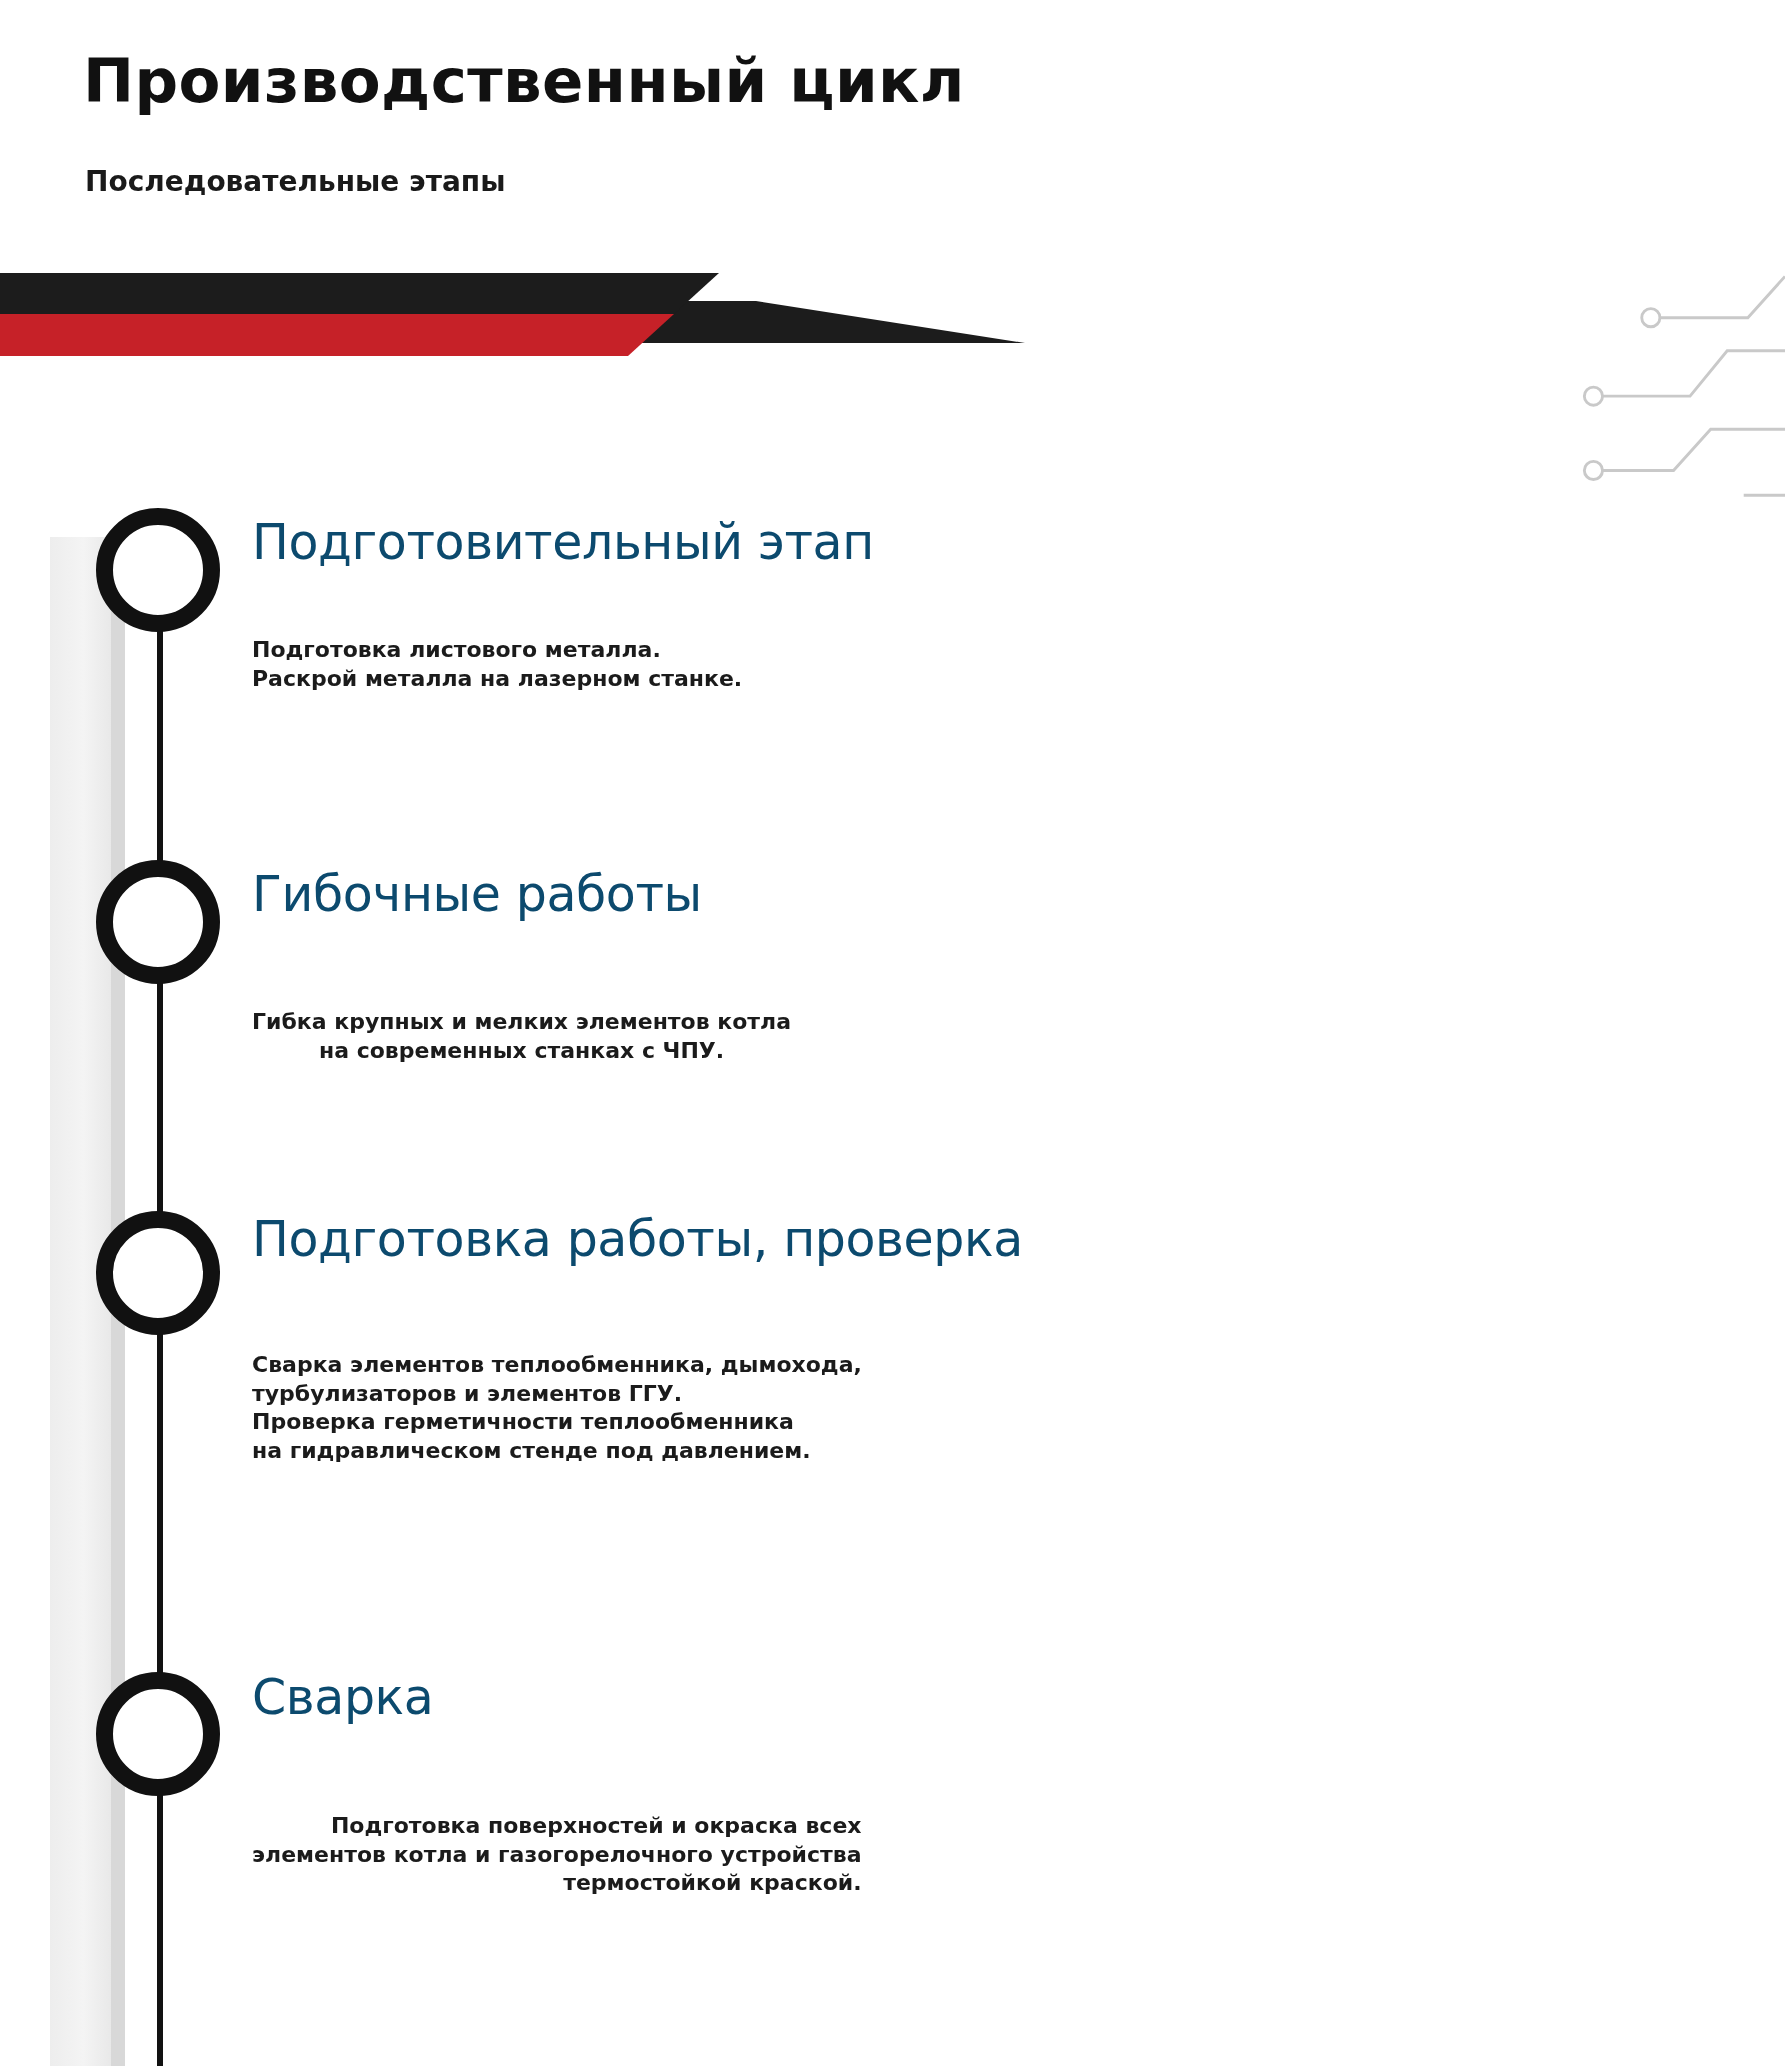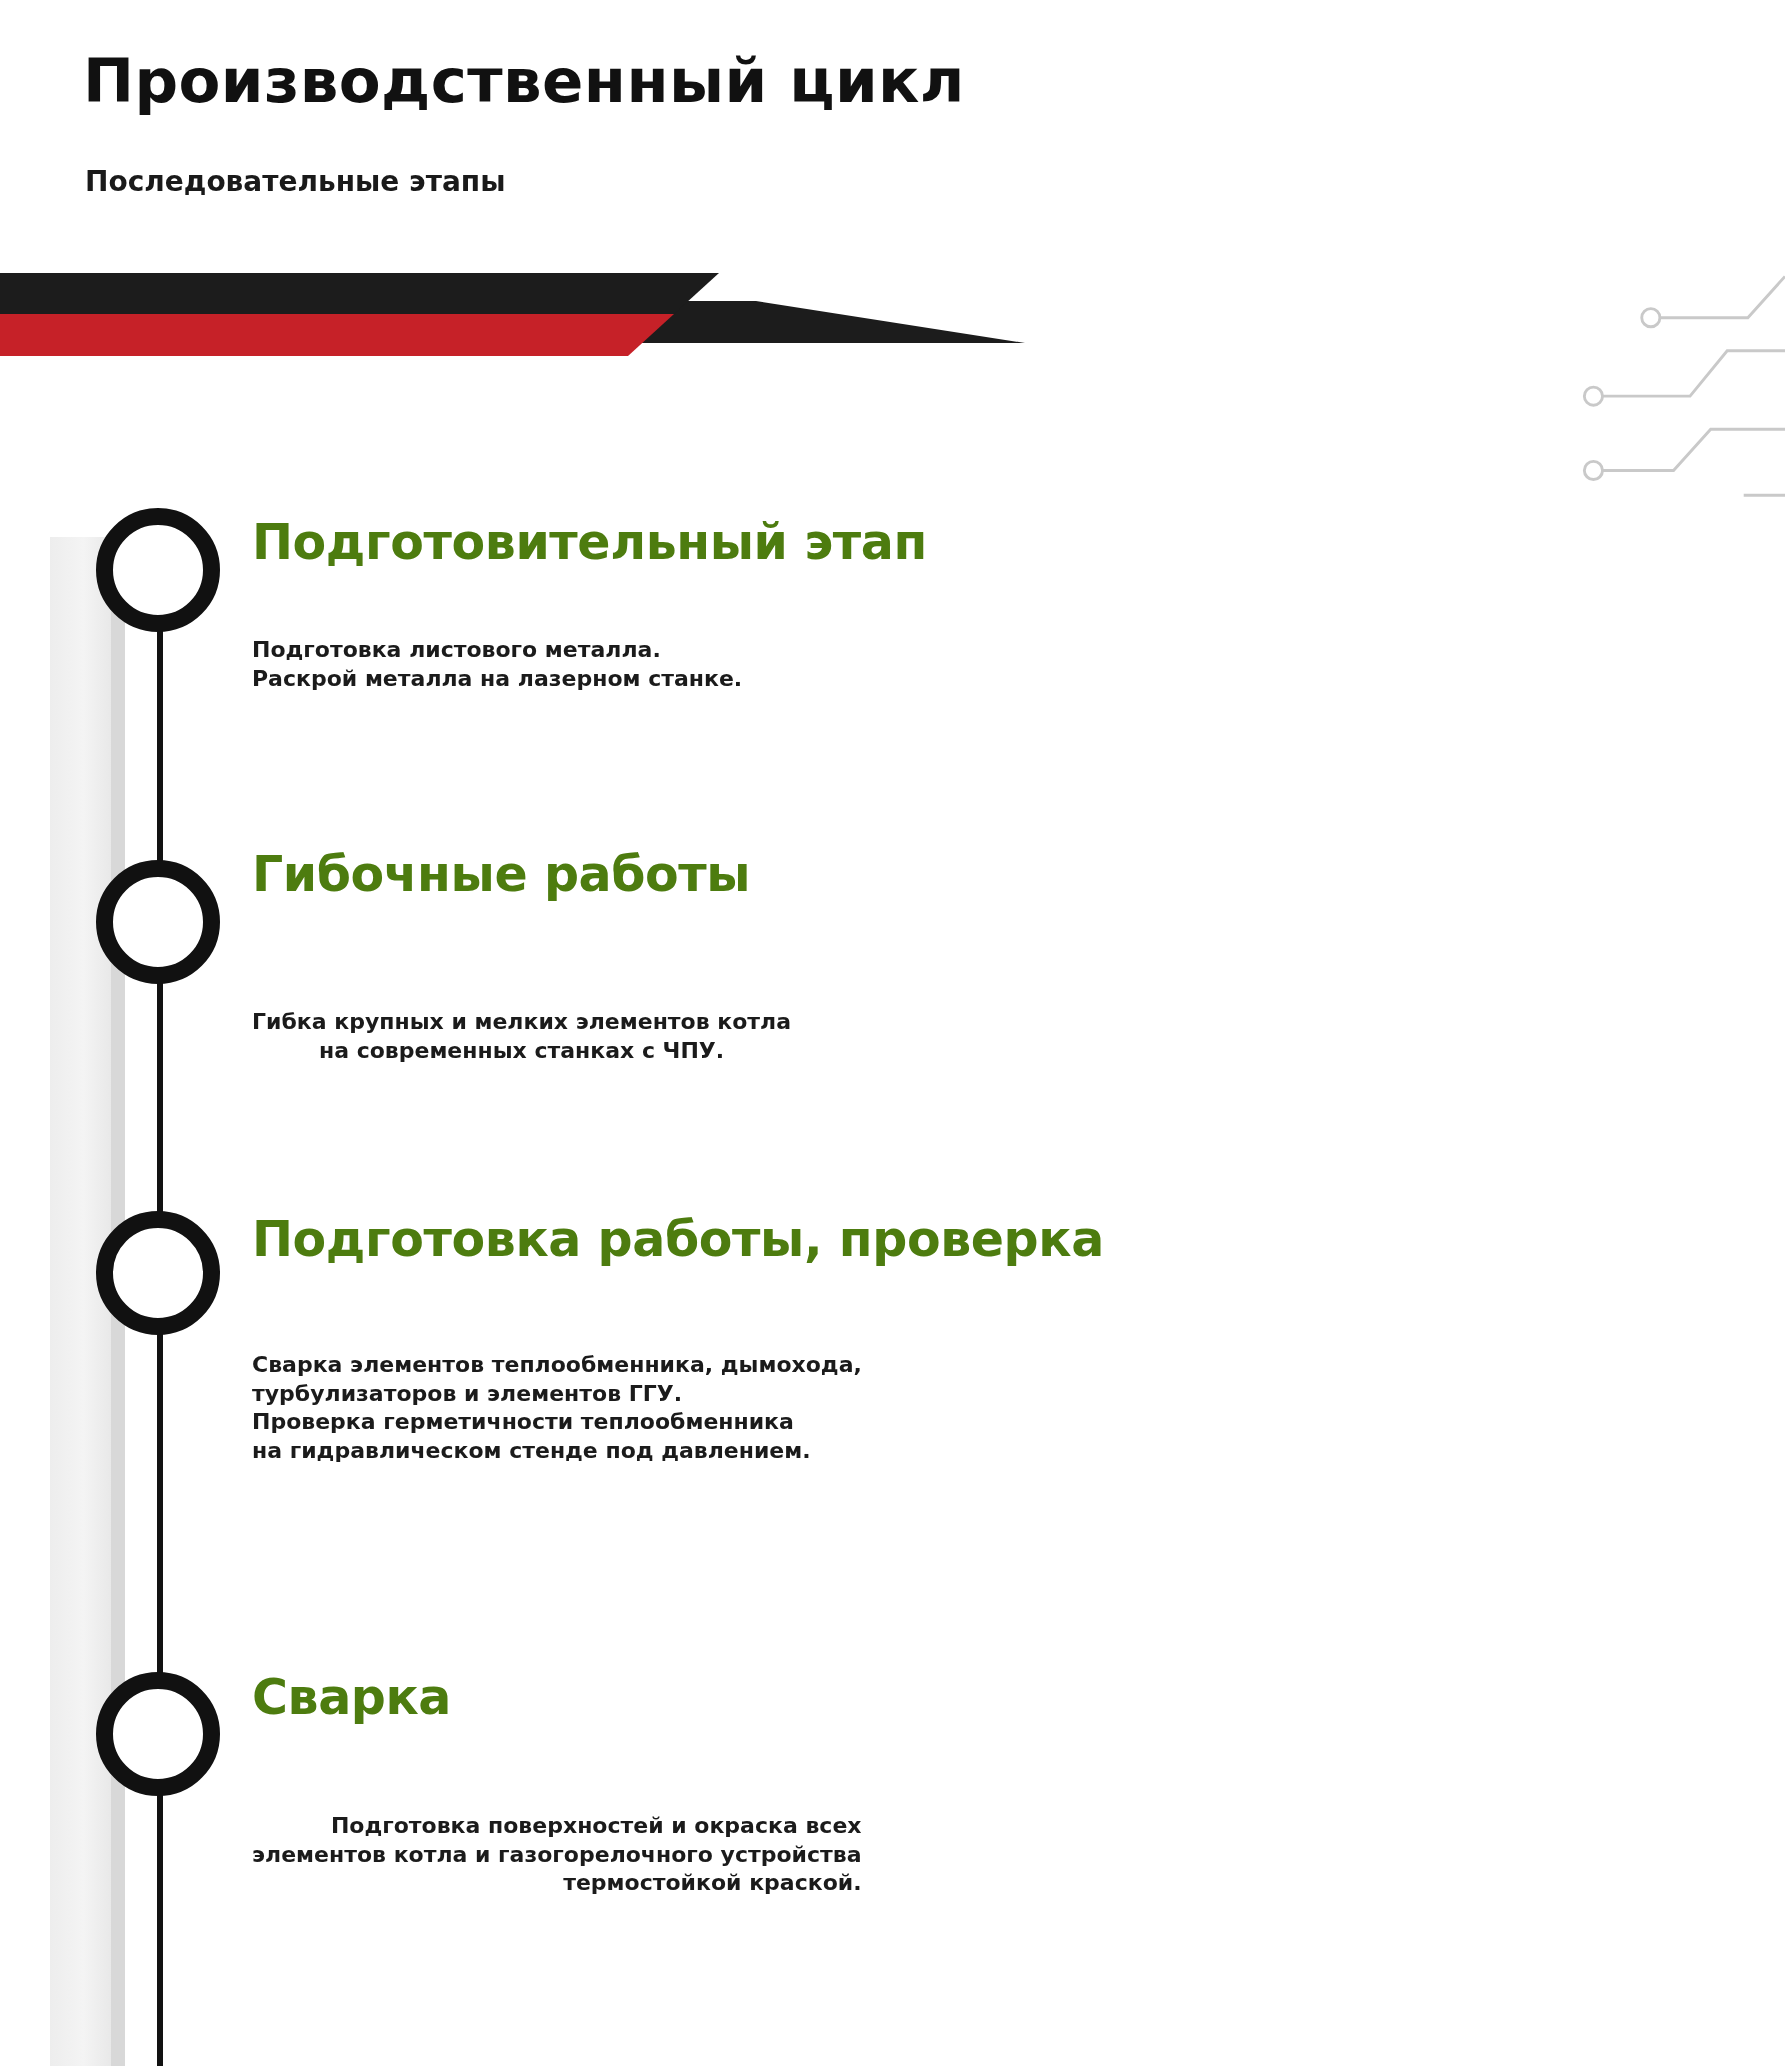--- a/index.html
+++ b/index.html
@@ -130,22 +130,22 @@
     height: 124px;
     border: 17.4px solid #111111;
     border-radius: 50%;
     background: #ffffff;
     box-sizing: border-box;
   }
   .step-title {
     position: absolute;
     left: 252px;
     font-size: 49px;
-    font-weight: 700;
-    color: #4d7c0f;
+    font-weight: 400;
+    color: #0c4a6e;
     white-space: nowrap;
     letter-spacing: -0.4px;
   }
   .step-body {
     position: absolute;
     left: 252px;
     font-size: 22px;
     font-weight: 600;
     line-height: 1.30;
     color: #1b1b1b;
@@ -188,21 +188,21 @@
 
   <div class="step">
     <div class="bullet" style="top:508px;"></div>
     <div class="step-title" style="top:514px;">Подготовительный этап</div>
     <div class="step-body" style="top:636px;">Подготовка листового металла.
 Раскрой металла на лазерном станке.</div>
   </div>
 
   <div class="step">
     <div class="bullet" style="top:860px;"></div>
-    <div class="step-title" style="top:846px;">Гибочные работы</div>
+    <div class="step-title" style="top:866px;">Гибочные работы</div>
     <div class="step-body" style="top:1008px;text-align:center;">Гибка крупных и мелких элементов котла
 на современных станках с ЧПУ.</div>
   </div>
 
   <div class="step">
     <div class="bullet" style="top:1211px;"></div>
     <div class="step-title" style="top:1211px;">Подготовка работы, проверка</div>
     <div class="step-body" style="top:1345px;margin-top:6px;">Сварка элементов теплообменника, дымохода,
 турбулизаторов и элементов ГГУ.
 Проверка герметичности теплообменника

